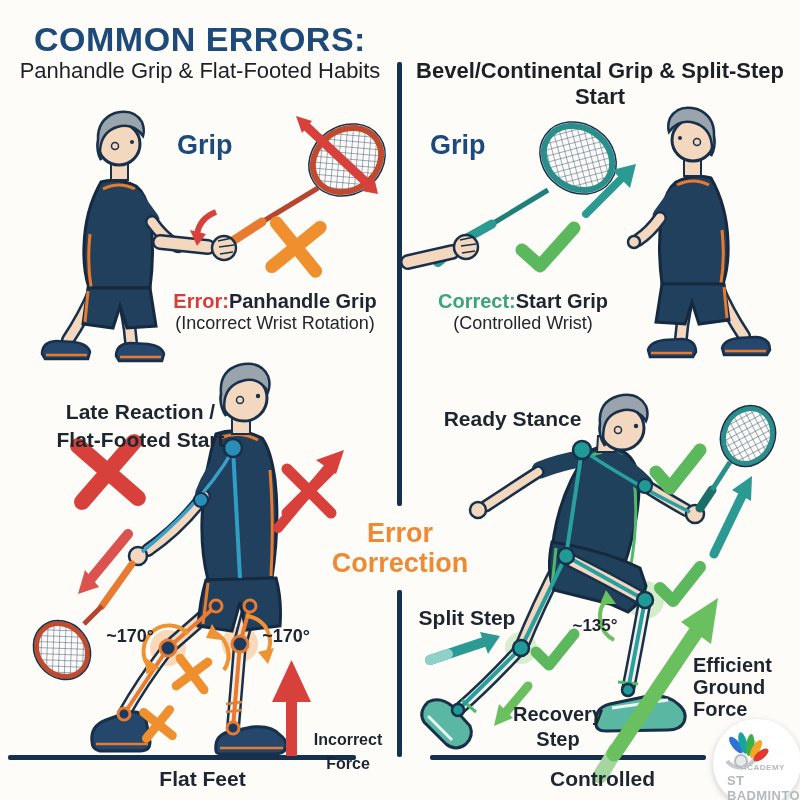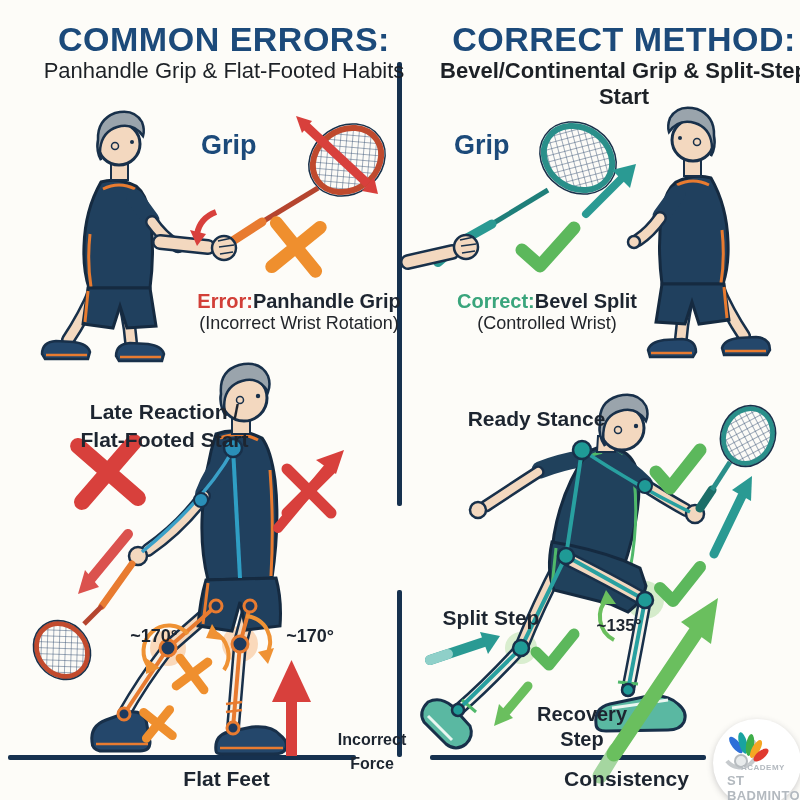--- a/index.html
+++ b/index.html
@@ -1,20 +1,20 @@
 <!DOCTYPE html>
 <html><head>
 <meta charset="utf-8">
 <style>
   html,body{margin:0;padding:0;}
   body{width:800px;height:800px;position:relative;background:#fdfcf8;overflow:hidden;
        font-family:"Liberation Sans",sans-serif;}
   .canvas{position:absolute;inset:0;width:800px;height:800px;}
   svg.art{position:absolute;left:0;top:0;}
-  .txt{position:absolute;color:#23262b;padding-left:24px;}
+  .txt{position:absolute;color:#23262b;}
   .ttl{font-weight:800;font-size:34px;color:#1c4a7a;text-align:center;letter-spacing:.5px;}
   .sub{font-size:22px;text-align:center;color:#1d2126;}
   .sub.bold{font-weight:700;}
   .grip{font-weight:800;font-size:27px;color:#1c4a7a;}
   .cap{font-size:20px;font-weight:700;text-align:center;}
   .cap .pre-red{color:#d23f38;}
   .cap .pre-grn{color:#3aa57c;}
   .cap .nm{color:#1d2530;}
   .capsub{font-size:18px;font-weight:400;text-align:center;color:#23262b;}
   .lbl{font-size:21px;font-weight:600;color:#1d2530;text-align:center;line-height:28px;}
@@ -317,50 +317,51 @@
     </g>
     <g>
       <path d="M600,776 L616,750" stroke="#a5d6a0" stroke-width="15" stroke-linecap="round"></path>
       <path d="M614,754 L696,632" stroke="#6abf5e" stroke-width="15" stroke-linecap="round"></path>
       <polygon points="718,598 711,644 681,622" fill="#6abf5e"></polygon>
     </g>
   </svg>
 
   <div class="txt ttl" style="left:0;top:20px;width:400px;">COMMON ERRORS:</div>
   <div class="txt sub" style="left:0;top:58px;width:400px;">Panhandle Grip &amp; Flat-Footed Habits</div>
-  <div class="txt ttl" style="left:400px;top:20px;width:400px;">CORRECT METHOD:</div>
   <div class="txt sub bold" style="left:400px;top:58px;width:400px;">Bevel/Continental Grip &amp; Split-Step Start</div>
 
   <div class="txt grip" style="left:177px;top:130px;width:80px;">Grip</div>
   <div class="txt grip" style="left:430px;top:130px;width:80px;">Grip</div>
 
   <div class="txt cap" style="left:160px;top:290px;width:230px;">
     <span class="pre-red">Error:</span><span class="nm">Panhandle Grip</span>
   </div>
   <div class="txt capsub" style="left:160px;top:313px;width:230px;">(Incorrect Wrist Rotation)</div>
 
   <div class="txt cap" style="left:408px;top:290px;width:230px;">
-    <span class="pre-grn">Correct:</span><span class="nm">Bevel Split</span>
+    <span class="pre-grn">Correct:</span><span class="nm">Start Grip</span>
   </div>
   <div class="txt capsub" style="left:408px;top:313px;width:230px;">(Controlled Wrist)</div>
 
   <div class="txt lbl" style="left:15px;top:398px;width:175px;margin-left:38px;">Late Reaction / Flat-Footed Start</div>
   <div class="txt lbl" style="left:435px;top:405px;width:155px;">Ready Stance</div>
 
+  <div class="txt correction" style="left:300px;top:518px;width:200px;">Error Correction</div>
 
   <div class="txt angle" style="left:85px;top:626px;width:90px;">~170°</div>
   <div class="txt angle" style="left:241px;top:626px;width:90px;">~170°</div>
   <div class="txt angle" style="left:550px;top:616px;width:90px;font-size:17px;">~135°</div>
 
   <div class="txt lbl left" style="left:298px;top:728px;width:100px;font-size:16px;text-align:center;">Incorrect Force</div>
   <div class="txt lbl" style="left:413px;top:604px;width:108px;">Split Step</div>
   <div class="txt lbl" style="left:503px;top:702px;width:110px;font-size:20px;line-height:25px;">Recovery Step</div>
+  <div class="txt lbl left" style="left:693px;top:654px;width:92px;font-size:20px;line-height:22px;">Efficient Ground Force</div>
 
   <div class="txt lbl" style="left:130px;top:765px;width:145px;">Flat Feet</div>
-  <div class="txt lbl" style="left:530px;top:765px;width:145px;">Consistency</div>
+  <div class="txt lbl" style="left:530px;top:765px;width:145px;">Controlled</div>
 
   <div class="logo">
     <svg width="88" height="88" viewBox="0 0 88 88">
       <path d="M14,42 A16,16 0 1 0 40,22" fill="none" stroke="#c6cacd" stroke-width="4"></path>
       <g transform="translate(27,40)">
         <ellipse cx="-4" cy="-14" rx="4" ry="10" transform="rotate(-38 -4 -14)" fill="#2e6fd8"></ellipse>
         <ellipse cx="3" cy="-16" rx="4" ry="11" transform="rotate(-15 3 -16)" fill="#19a3a0"></ellipse>
         <ellipse cx="10" cy="-14" rx="4" ry="11" transform="rotate(8 10 -14)" fill="#3fae49"></ellipse>
         <ellipse cx="16" cy="-10" rx="4" ry="10" transform="rotate(30 16 -10)" fill="#f5a623"></ellipse>
         <ellipse cx="21" cy="-4" rx="4" ry="9" transform="rotate(52 21 -4)" fill="#e03a2f"></ellipse>

